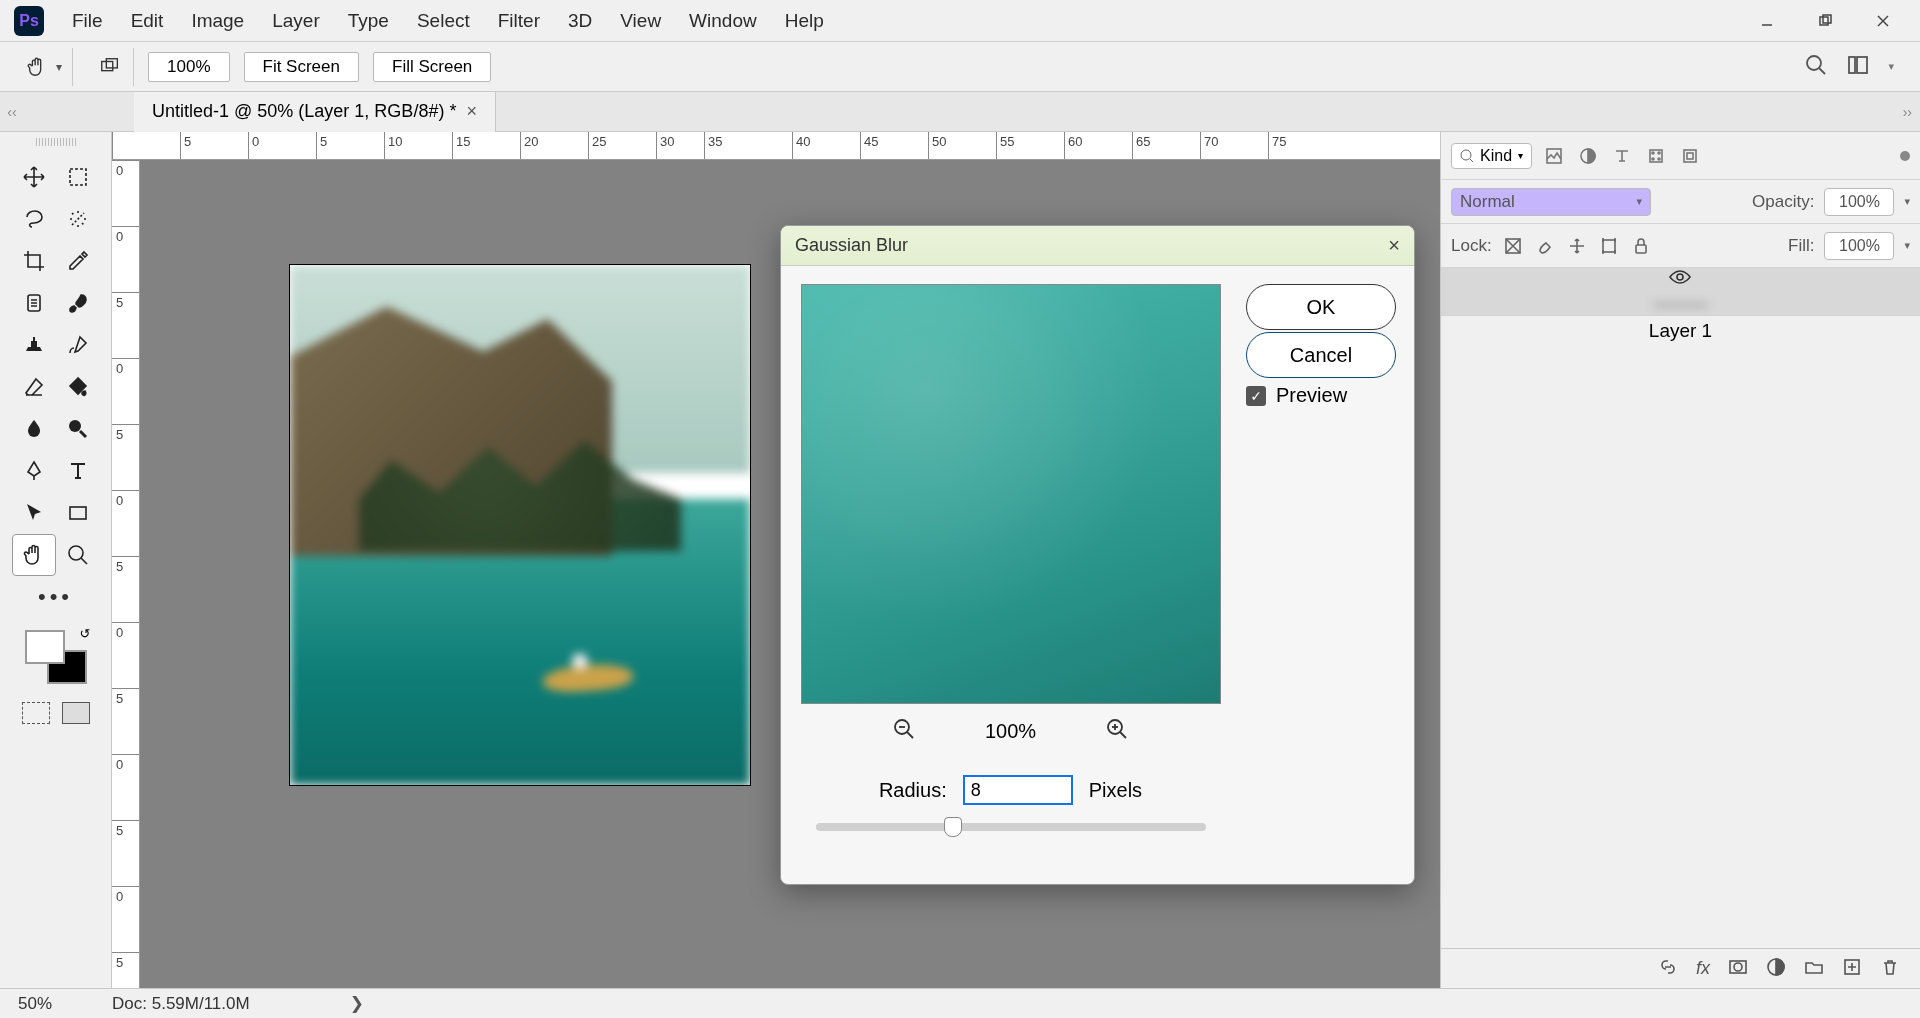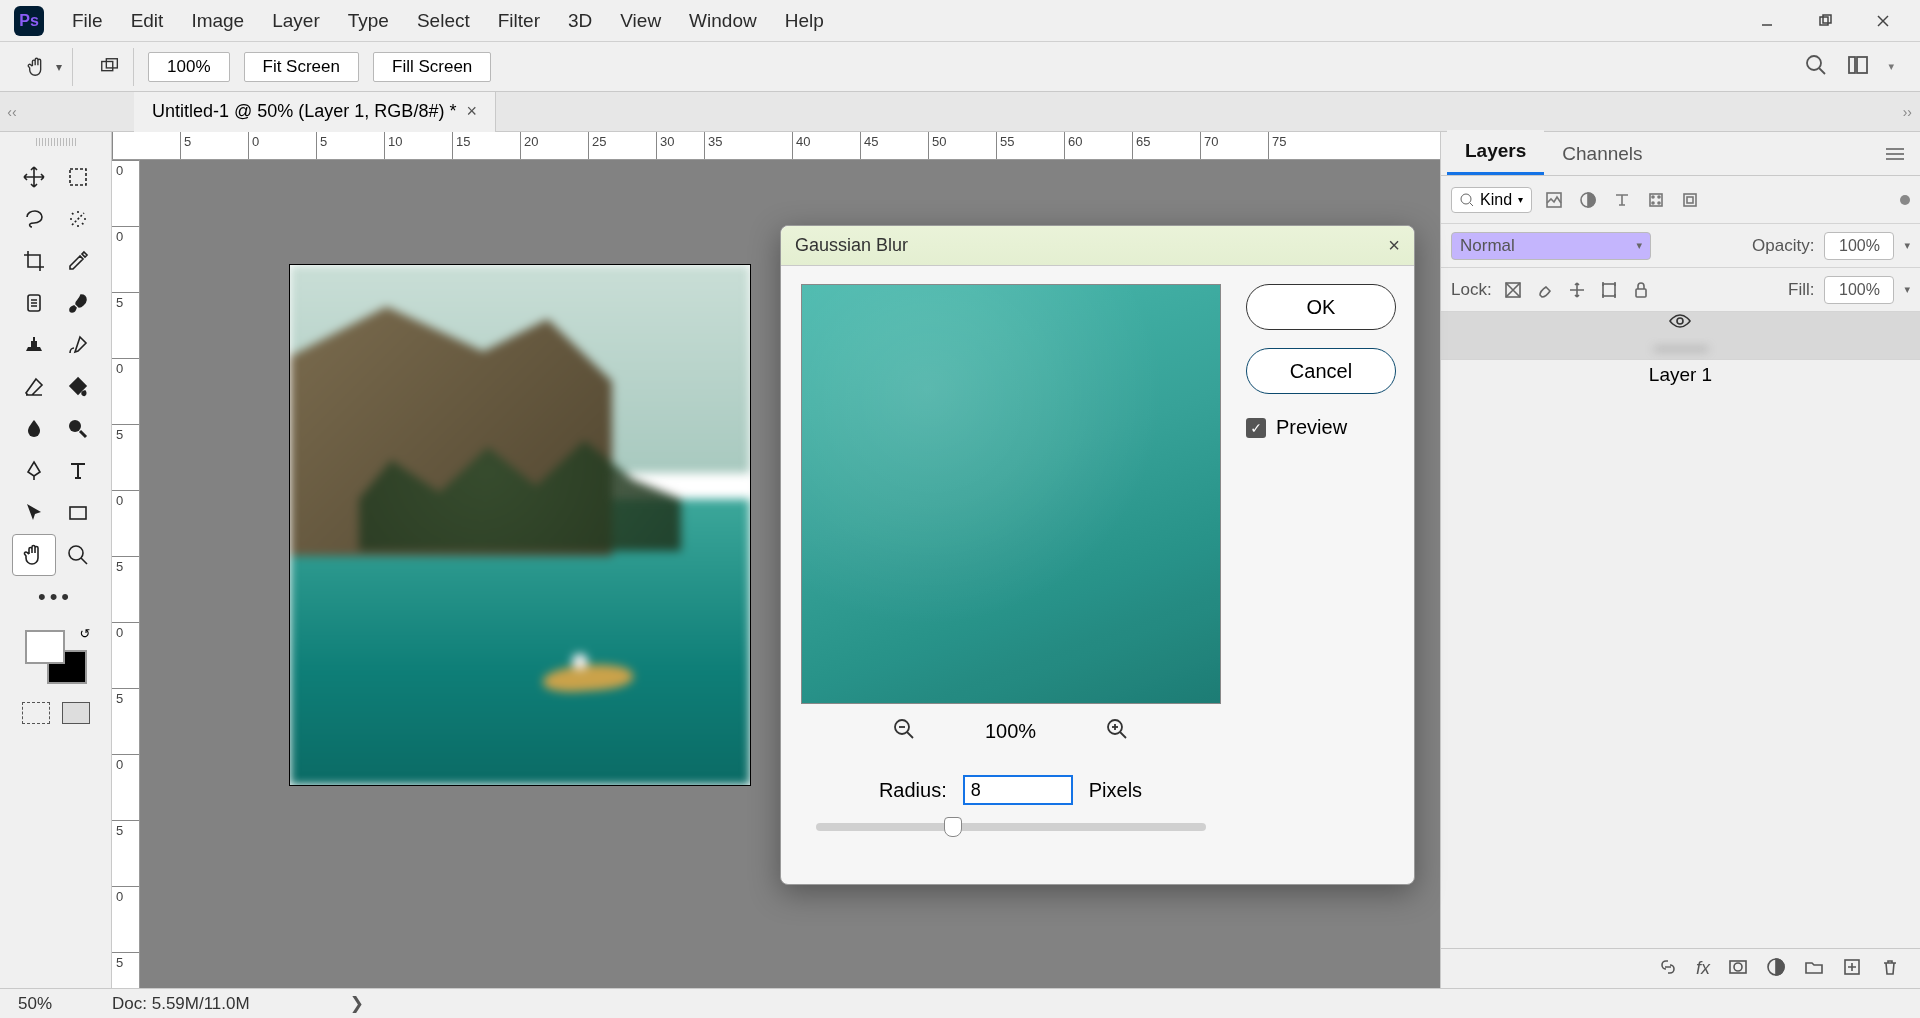--- a/index.html
+++ b/index.html
@@ -112,21 +112,21 @@
 .dialog .body{padding:18px;display:flex;gap:24px;}
 .dialog .left{flex:1;display:flex;flex-direction:column;align-items:center;}
 .preview-box{width:420px;height:420px;border:1px solid #888;background:linear-gradient(160deg,#3fbcae 0%,#2ea599 45%,#1f968b 70%,#157e76 100%);position:relative;overflow:hidden;filter:saturate(.9);}
 .preview-box:after{content:"";position:absolute;inset:0;background:radial-gradient(circle at 30% 25%, rgba(255,255,255,.15), transparent 55%);}
 .zoom-row{display:flex;align-items:center;gap:70px;margin-top:14px;font-size:20px;}
 .zoom-row svg{width:22px;height:22px;stroke:#333;fill:none;stroke-width:1.8;}
 .radius-row{display:flex;align-items:center;gap:16px;margin-top:30px;font-size:20px;}
 .radius-row input{width:110px;height:30px;border:2px solid #1473e6;font-size:18px;padding:0 6px;}
 .slider{width:390px;height:8px;background:#d0d0d0;border-radius:4px;margin-top:18px;position:relative;}
 .slider .thumb{position:absolute;left:128px;top:-6px;width:18px;height:20px;background:#fff;border:1px solid #888;border-radius:4px 4px 8px 8px;}
-.dialog .right{width:150px;display:flex;flex-direction:column;gap:18px;align-items:stretch;}
+.dialog .right{width:150px;display:flex;flex-direction:column;gap:2px;align-items:stretch;}
 .dlg-btn{height:46px;border:1px solid #0c4a6e;border-radius:23px;background:#fff;font-size:20px;display:flex;align-items:center;justify-content:center;}
 .dlg-btn.primary{border:1.5px solid #333;font-weight:500;}
 .chk-row{display:flex;align-items:center;gap:10px;font-size:20px;margin-top:4px;}
 .chk{width:20px;height:20px;background:#555;border-radius:3px;display:flex;align-items:center;justify-content:center;color:#fff;font-size:14px;}
 
 .italic{font-style:italic;}
 </style>
 </head>
 <body>
 
@@ -440,29 +440,20 @@
   </div>
 </div>
 
 <div class="status">
   <span>50%</span>
   <span>Doc: 5.59M/11.0M</span>
   <span class="arrow">❯</span>
 </div>
 
 <div class="rpanel">
-  <div class="tabs">
-    <div class="tab active">Layers</div>
-    <div class="tab">Channels</div>
-    <div class="hamb"><svg viewBox="0 0 18 14">
-          <line x1="0" y1="2" x2="18" y2="2"></line>
-          <line x1="0" y1="7" x2="18" y2="7"></line>
-          <line x1="0" y1="12" x2="18" y2="12"></line>
-        </svg></div>
-  </div>
   <div class="filter-row">
     <div class="kind">
       <svg viewBox="0 0 14 14">
           <circle cx="6" cy="6" r="5"></circle>
           <line x1="10" y1="10" x2="13" y2="13"></line>
         </svg>
       <span>Kind</span>
       <span style="font-size:10px;">▾</span>
     </div>
     <div class="ficon">

